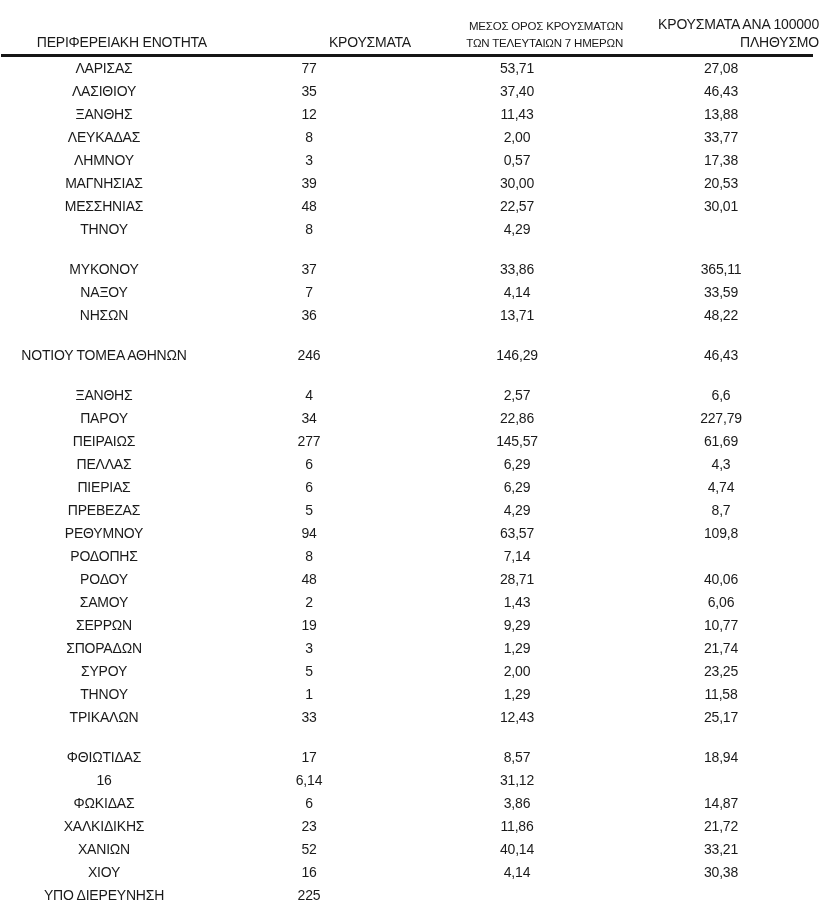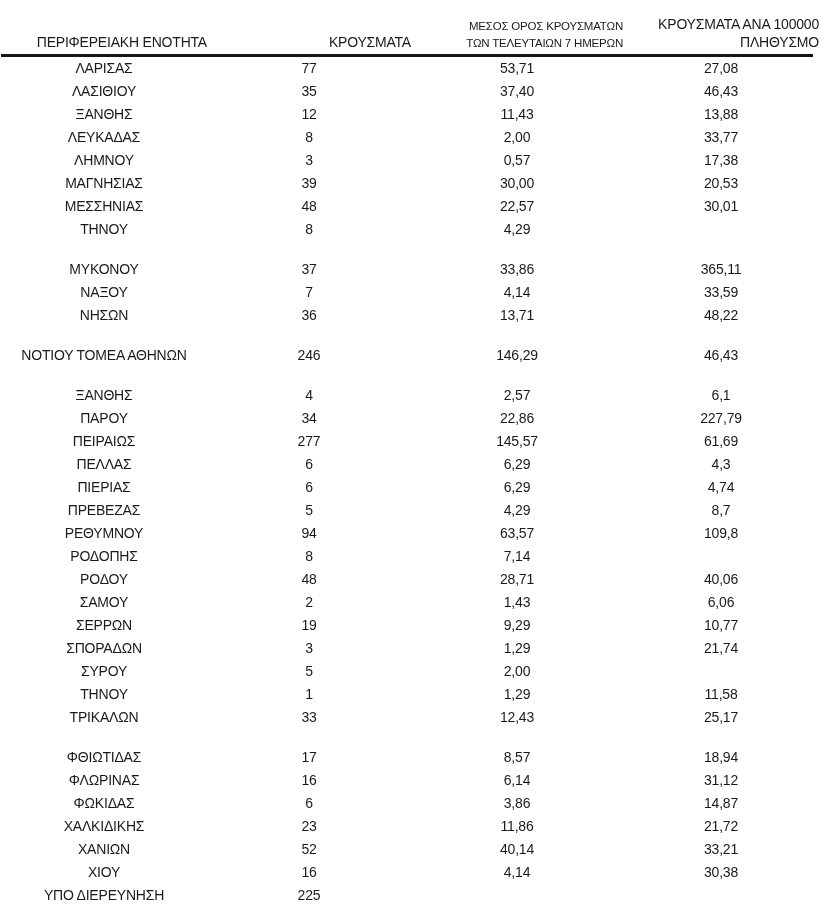--- a/index.html
+++ b/index.html
@@ -169,21 +169,21 @@
         <div class="cell">146,29</div>
         <div class="cell">46,43</div>
       </div>
 
       <div class="grid-row blank"></div>
 
       <div class="grid-row data-row">
         <div class="cell">ΞΑΝΘΗΣ</div>
         <div class="cell">4</div>
         <div class="cell">2,57</div>
-        <div class="cell">6,1</div>
+        <div class="cell">6,6</div>
       </div>
 
       <div class="grid-row data-row">
         <div class="cell">ΠΑΡΟΥ</div>
         <div class="cell">34</div>
         <div class="cell">22,86</div>
         <div class="cell">227,79</div>
       </div>
 
       <div class="grid-row data-row">
@@ -252,20 +252,21 @@
         <div class="cell">ΣΠΟΡΑΔΩΝ</div>
         <div class="cell">3</div>
         <div class="cell">1,29</div>
         <div class="cell">21,74</div>
       </div>
 
       <div class="grid-row data-row">
         <div class="cell">ΣΥΡΟΥ</div>
         <div class="cell">5</div>
         <div class="cell">2,00</div>
+        <div class="cell">23,25</div>
       </div>
 
       <div class="grid-row data-row">
         <div class="cell">ΤΗΝΟΥ</div>
         <div class="cell">1</div>
         <div class="cell">1,29</div>
         <div class="cell">11,58</div>
       </div>
 
       <div class="grid-row data-row">
@@ -278,21 +279,20 @@
       <div class="grid-row blank"></div>
 
       <div class="grid-row data-row">
         <div class="cell">ΦΘΙΩΤΙΔΑΣ</div>
         <div class="cell">17</div>
         <div class="cell">8,57</div>
         <div class="cell">18,94</div>
       </div>
 
       <div class="grid-row data-row">
-        <div class="cell">ΦΛΩΡΙΝΑΣ</div>
         <div class="cell">16</div>
         <div class="cell">6,14</div>
         <div class="cell">31,12</div>
       </div>
 
       <div class="grid-row data-row">
         <div class="cell">ΦΩΚΙΔΑΣ</div>
         <div class="cell">6</div>
         <div class="cell">3,86</div>
         <div class="cell">14,87</div>

